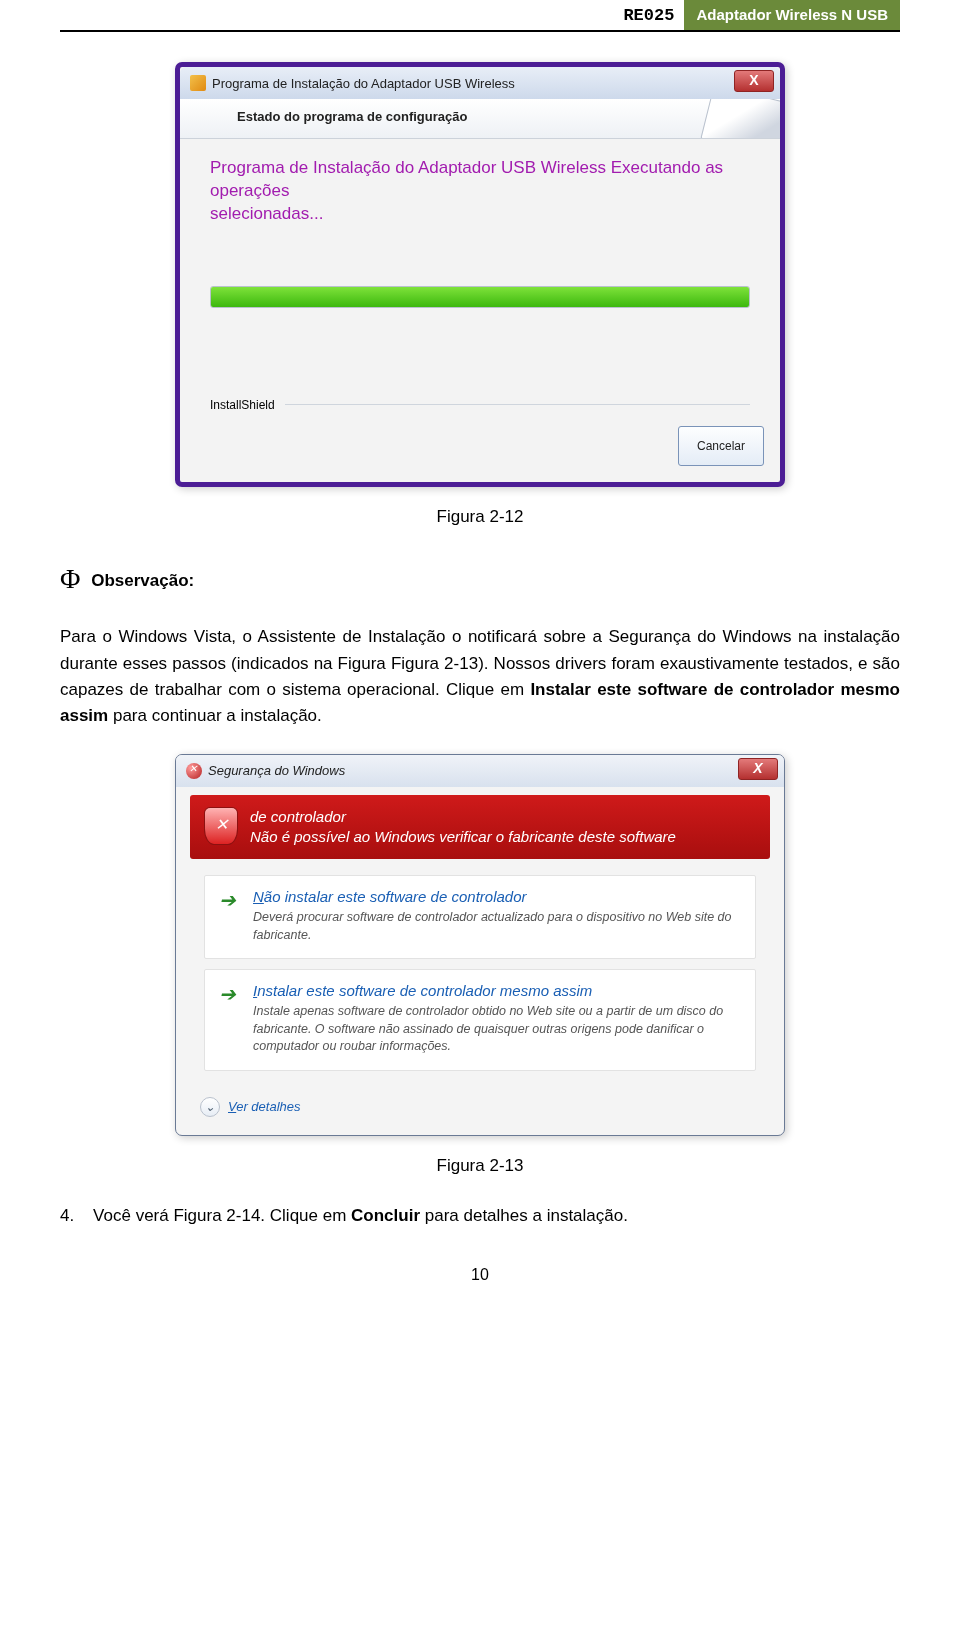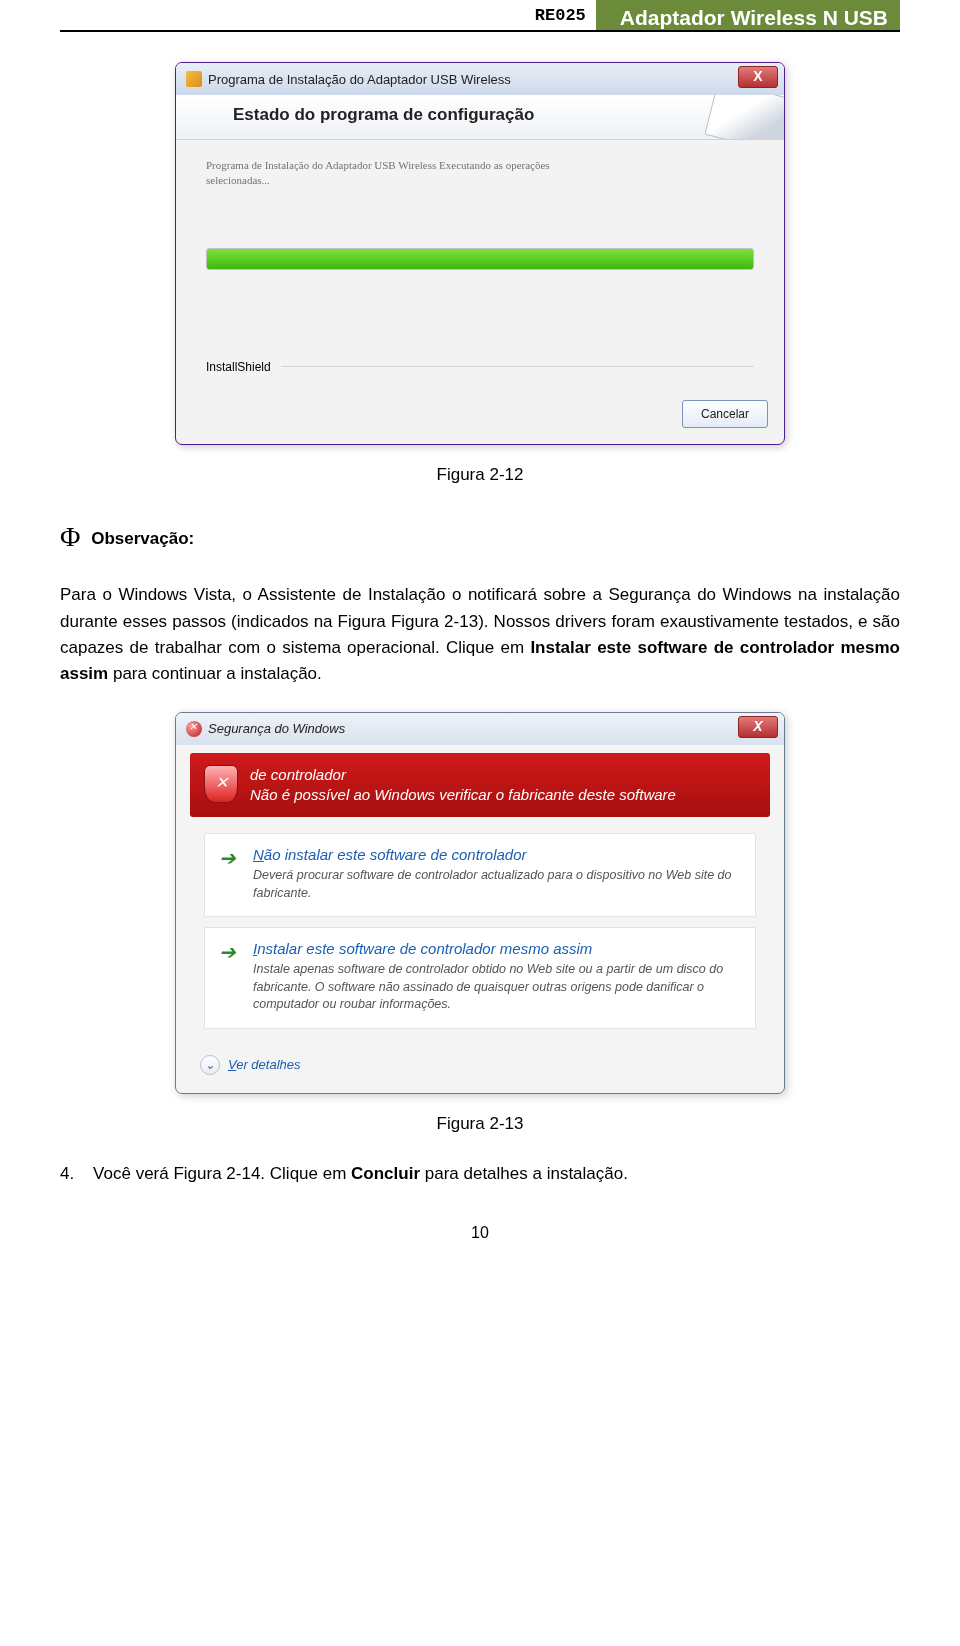--- a/index.html
+++ b/index.html
@@ -23,31 +23,31 @@
     font-weight: bold;
     font-size: 17px;
     padding: 6px 10px 4px 8px;
     color: #000;
     font-family: Liberation Mono, monospace;
   }
   .header-right {
     background: #6b8a3a;
     color: #fff;
     font-weight: bold;
-    font-size: 21px;
-    padding: 6px 12px 4px 24px;
+    font-size: 15px;
+    padding: 6px 12px 4px 12px;
   }
   .figure-wrap { text-align: center; margin-bottom: 20px; }
 
   
   .win {
     display: inline-block;
     width: 610px;
     background: #f3f3f3;
-    border: 1px solid #4c1d95;
+    border: 5px solid #4c1d95;
     border-radius: 7px;
     box-shadow: 2px 2px 8px rgba(0,0,0,.2);
     text-align: left;
     font-family: "Segoe UI", Tahoma, sans-serif;
     position: relative;
   }
   .titlebar {
     height: 32px;
     background: linear-gradient(#e8eef7,#cdd9eb);
     border-radius: 6px 6px 0 0;
@@ -70,35 +70,35 @@
     color: #fff; font-weight: bold; text-align: center; line-height: 18px;
     font-size: 14px;
   }
   .banner {
     background: linear-gradient(#fff,#eef1f5);
     border-bottom: 1px solid #ccd2da;
     padding: 10px 18px 14px 18px;
     position: relative;
     overflow: hidden;
   }
-  .banner-title { font-weight: bold; font-size: 17px; color: #222; padding-left: 39px; }
+  .banner-title { font-weight: bold; font-size: 13px; color: #222; padding-left: 39px; }
   .paper-corner {
     position: absolute; right: -6px; top: -6px; width: 80px; height: 56px;
     background: linear-gradient(135deg,#fff 40%,#d0d6e0 70%);
     border: 1px solid #b9c1cd;
     transform: rotate(14deg);
     border-radius: 2px;
   }
   .win-body {
     padding: 18px 30px 14px 30px;
     background: #f3f3f3;
     min-height: 260px;
     position: relative;
   }
-  .body-text { font-size: 11px; color: #737373; line-height: 1.35; font-family: Liberation Serif, serif; }
+  .body-text { font-size: 17px; color: #a21caf; line-height: 1.35; }
   .progress-wrap {
     margin-top: 60px;
     height: 22px;
     border: 1px solid #b9c1cd;
     border-radius: 3px;
     background: #e7ece7;
     overflow: hidden;
   }
   .progress-fill {
     height: 100%;
@@ -111,21 +111,21 @@
     font-size: 12px; color: #000000;
   }
   .ishield-row .line {
     flex: 1; height: 1px; background: #cfd5dd; margin-left: 10px;
   }
   .btnrow {
     display: flex; justify-content: flex-end;
     padding: 0 16px 16px 16px;
   }
   .vista-btn {
-    min-width: 86px; height: 28px;
+    min-width: 86px; height: 40px;
     border: 1px solid #7a93b8; border-radius: 3px;
     background: linear-gradient(#fdfeff,#e4ecf6);
     font-size: 12px; color: #222;
     padding: 0 14px;
   }
 
   .caption { text-align: center; font-size: 17px; margin: 14px 0 30px 0; }
 
   
   .obs-label { font-family: "Times New Roman", serif; font-size: 28px; margin-right: 6px; vertical-align: -2px; }

